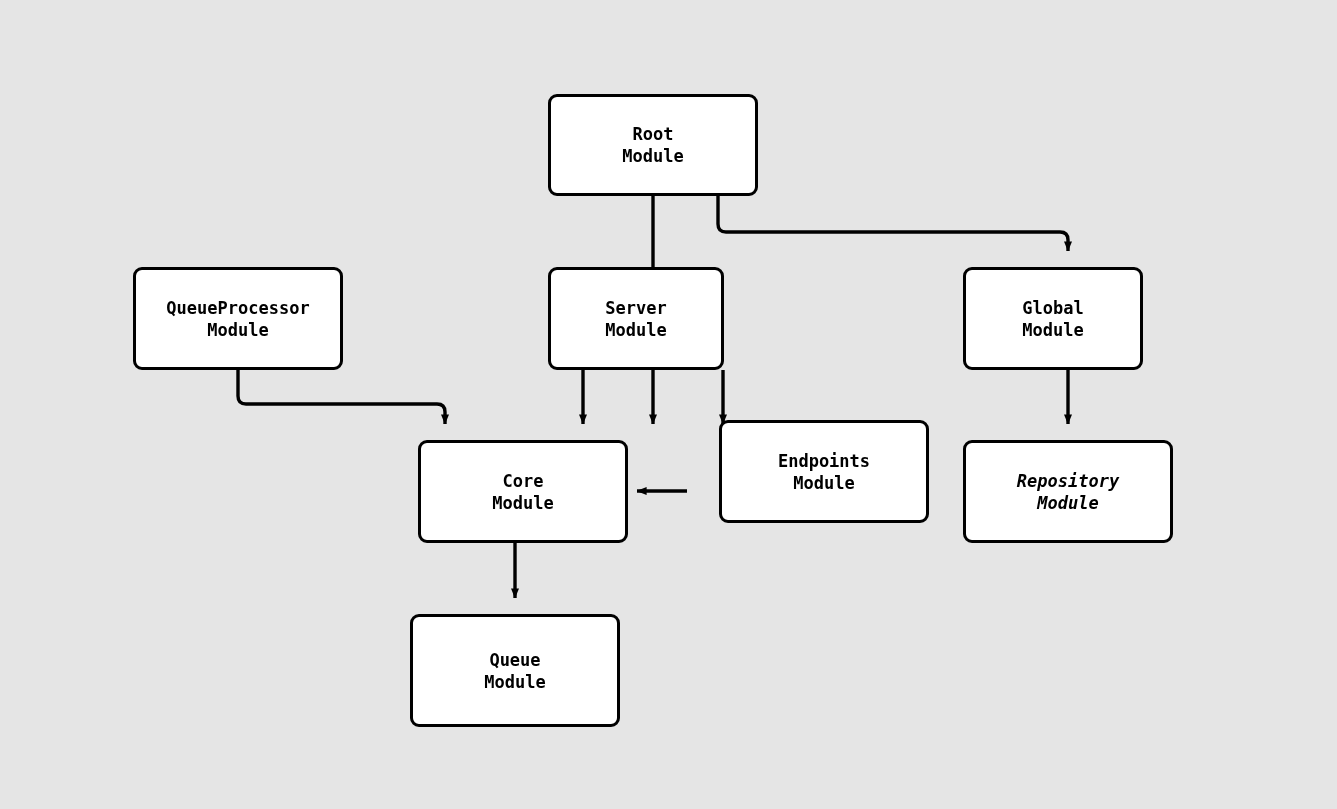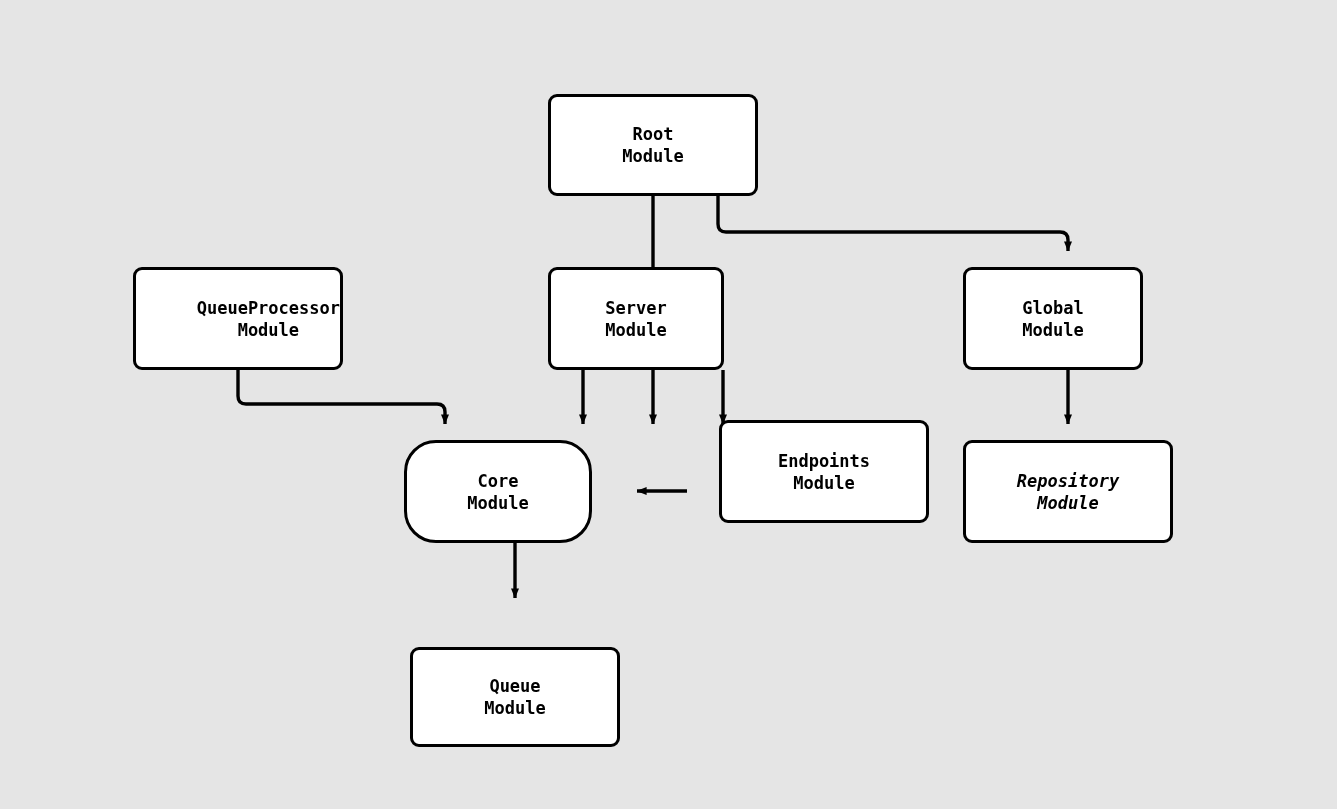--- a/index.html
+++ b/index.html
@@ -89,48 +89,48 @@
     <g>
       <path d="M 515 543 L 515 598" fill="none" stroke="#000000" stroke-width="3.4" stroke-linecap="butt" marker-end="url(#arrowhead)"></path>
     </g>
   </svg>
 
   <div class="node" style="left:548px; top:94px; width:210px; height:102px;">
     <div class="node-label">Root
 Module</div>
   </div>
 
-  <div class="node" style="left:133px; top:267px; width:210px; height:103px;align-items:flex-end;">
+  <div class="node" style="left:133px; top:267px; width:210px; height:103px;">
     <div class="node-label">QueueProcessor
 Module</div>
   </div>
 
   <div class="node" style="left:548px; top:267px; width:176px; height:103px;">
     <div class="node-label">Server
 Module</div>
   </div>
 
   <div class="node" style="left:963px; top:267px; width:180px; height:103px;">
     <div class="node-label">Global
 Module</div>
   </div>
 
-  <div class="node" style="left:404px; top:440px; width:188px; height:103px;border-radius:32px;">
+  <div class="node" style="left:418px; top:440px; width:210px; height:103px;">
     <div class="node-label">Core
 Module</div>
   </div>
 
   <div class="node" style="left:687px; top:420px; width:210px; height:103px;margin-left:32px;">
     <div class="node-label">Endpoints
 Module</div>
   </div>
 
   <div class="node" style="left:963px; top:440px; width:210px; height:103px;font-style:italic;">
     <div class="node-label">Repository
 Module</div>
   </div>
 
-  <div class="node" style="left:410px; top:614px; width:210px; height:100px;margin-top:33px;">
+  <div class="node" style="left:410px; top:614px; width:210px; height:113px;">
     <div class="node-label">Queue
 Module</div>
   </div>
 
 </div>
 
 </body></html>

